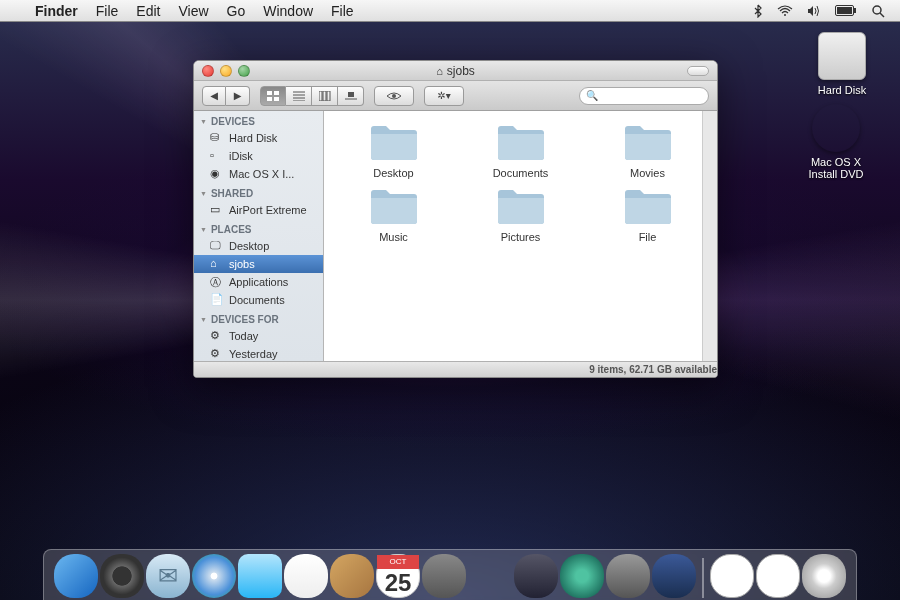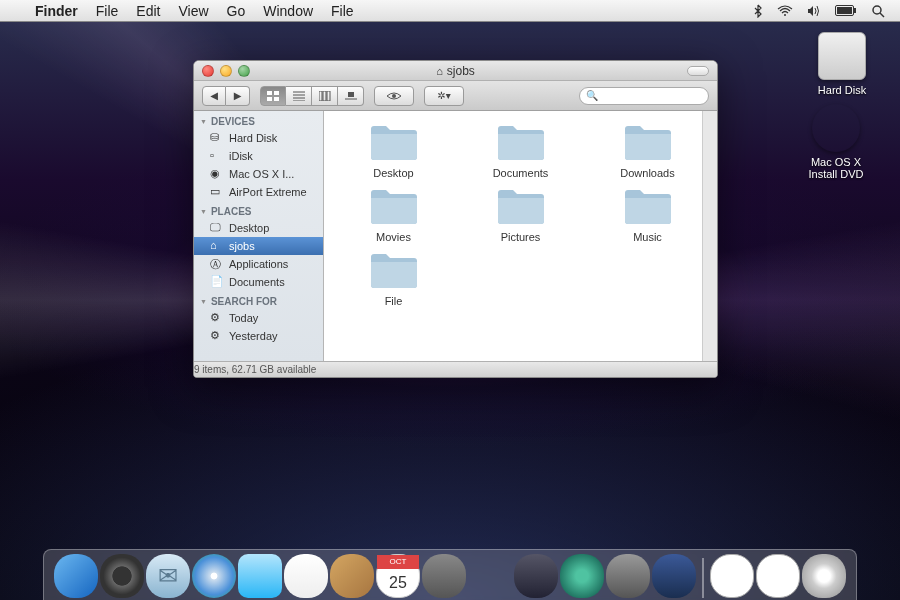--- a/index.html
+++ b/index.html
@@ -52,38 +52,38 @@
 .sb-group-h::before{content:"▼"; font-size:7px; color:#8a8a8a; margin-right:2px;}
 .sb-item { padding:2px 6px 2px 16px; color:#333; display:flex; align-items:center; gap:5px; }
 .sb-item.sel { background:linear-gradient(#5b93d6,#3b6fb0); color:#fff; }
 .sb-ic { width:14px; height:14px; display:inline-block; }
 .content { flex:1; background:#fff; overflow:auto; padding:10px 6px; position:relative; }
 .icon-grid { display:grid; grid-template-columns:repeat(3,1fr); gap:6px 0; }
 .folder-item { display:flex; flex-direction:column; align-items:center; font-size:11px; color:#333; gap:4px; }
 .folder-ic { width:52px; height:42px; position:relative; }
 .folder-ic svg{width:100%; height:100%;}
 .scrollbar-v { position:absolute; right:0; top:50px; bottom:16px; width:15px; background:#e8e8e8; border-left:1px solid #ccc;}
-.status { height:16px; background:linear-gradient(#e8e8e8,#d0d0d0); border-top:1px solid #b0b0b0; font-size:10px; color:#555; text-align:left; line-height:16px; }
+.status { height:16px; background:linear-gradient(#e8e8e8,#d0d0d0); border-top:1px solid #b0b0b0; font-size:10px; color:#555; text-align:right; line-height:16px;font-weight:bold; }
 
 .dock-wrap { position:absolute; bottom:0; left:0; right:0; display:flex; justify-content:center; }
 .dock { display:flex; align-items:flex-end; gap:2px; padding:4px 10px 2px; background:rgba(255,255,255,0.18); border:1px solid rgba(255,255,255,0.3); border-bottom:none; border-radius:8px 8px 0 0; backdrop-filter:blur(2px); }
 .dock-item { width:44px; height:44px; border-radius:20px; position:relative; }
 .dock-item::after { content:""; position:absolute; top:100%; left:0; right:0; height:18px; background:inherit; transform:scaleY(-0.4); opacity:0.25; filter:blur(1px); }
 .divider { width:2px; height:40px; background:rgba(255,255,255,0.4); margin:0 4px; }
 .di-finder{background:linear-gradient(135deg,#6bb7f0,#1565c0);}
 .di-dash{background:radial-gradient(circle,#333 30%,#666 32%,#333 60%);}
 .di-mail{background:linear-gradient(#d7e9f5,#8ab4d0); position:relative;}
 .di-mail::before{content:"✉"; position:absolute; inset:0; display:flex; align-items:center; justify-content:center; font-size:24px; color:#5a7a90;}
 .di-safari{background:radial-gradient(circle,#fff 10%,#cde 12%,#4a90d9 60%,#2a6 100%); border-radius:50%;}
 .di-ichat{background:linear-gradient(#b3e5fc,#29b6f6); border-radius:10px;}
 .di-pb{background:linear-gradient(#fff,#eee);}
 .di-addr{background:linear-gradient(135deg,#d4a662,#a67540);}
 .di-ical{background:#fff; display:flex; flex-direction:column; border:1px solid #ccc;}
 .di-ical .top{height:14px;background:#d44;color:#fff;font-size:8px;text-align:center;line-height:14px;}
-.di-ical .day{flex:1;display:flex;align-items:center;justify-content:center;font-size:16px;font-weight:normal;color:#333;}
+.di-ical .day{flex:1;display:flex;align-items:center;justify-content:center;font-size:24px;font-weight:bold;color:#333;}
 .di-preview{background:linear-gradient(#888,#555);}
 .di-itunes{background:radial-gradient(circle,#fff 20%,#ccc 22%,conic-gradient(#6cf,#c6f,#fc6,#6fc,#6cf) 25%,#ddd); border-radius:50%;}
 .di-spaces{background:linear-gradient(#556,#223);}
 .di-tm{background:radial-gradient(circle,#4fc3a1 20%,#1a6b5a 80%);}
 .di-pref{background:linear-gradient(#999,#555);}
 .di-quick{background:linear-gradient(#3b5998,#1a2e50);}
 .di-doc{background:#fff; border:1px solid #aaa;}
 .di-trash{background:radial-gradient(ellipse at center,#fff 20%,#ccc 40%,#999 90%);}
 </style>
 </head>
@@ -213,20 +213,21 @@
           <span>Hard Disk</span>
         </div>
         <div class="sb-item">
           <span class="sb-ic">▫</span>
           <span>iDisk</span>
         </div>
         <div class="sb-item">
           <span class="sb-ic">◉</span>
           <span>Mac OS X I...</span>
         </div>
+        <div class="sb-group-h">SHARED</div>
         <div class="sb-item">
           <span class="sb-ic">▭</span>
           <span>AirPort Extreme</span>
         </div>
         <div class="sb-group-h">PLACES</div>
         <div class="sb-item">
           <span class="sb-ic">🖵</span>
           <span>Desktop</span>
         </div>
         <div class="sb-item sel">
@@ -234,21 +235,21 @@
           <span>sjobs</span>
         </div>
         <div class="sb-item">
           <span class="sb-ic">Ⓐ</span>
           <span>Applications</span>
         </div>
         <div class="sb-item">
           <span class="sb-ic">📄</span>
           <span>Documents</span>
         </div>
-        <div class="sb-group-h">SEARCH FOR</div>
+        <div class="sb-group-h">DEVICES FOR</div>
         <div class="sb-item">
           <span class="sb-ic">⚙</span>
           <span>Today</span>
         </div>
         <div class="sb-item">
           <span class="sb-ic">⚙</span>
           <span>Yesterday</span>
         </div>
       </div>
     <div class="content">
@@ -265,42 +266,35 @@
                 <path d="M3 8 Q3 5 6 5 H18 L22 9 H46 Q49 9 49 12 V36 Q49 39 46 39 H6 Q3 39 3 36 Z" fill="#a7c5da"></path>
                 <path d="M3 13 H49 V36 Q49 39 46 39 H6 Q3 39 3 36 Z" fill="#bfd6e5"></path>
               </svg></div>
             <span>Documents</span>
           </div>
           <div class="folder-item">
             <div class="folder-ic"><svg viewBox="0 0 52 42">
                 <path d="M3 8 Q3 5 6 5 H18 L22 9 H46 Q49 9 49 12 V36 Q49 39 46 39 H6 Q3 39 3 36 Z" fill="#a7c5da"></path>
                 <path d="M3 13 H49 V36 Q49 39 46 39 H6 Q3 39 3 36 Z" fill="#bfd6e5"></path>
               </svg></div>
-            <span>Downloads</span>
-          </div>
-          <div class="folder-item">
-            <div class="folder-ic"><svg viewBox="0 0 52 42">
-                <path d="M3 8 Q3 5 6 5 H18 L22 9 H46 Q49 9 49 12 V36 Q49 39 46 39 H6 Q3 39 3 36 Z" fill="#a7c5da"></path>
-                <path d="M3 13 H49 V36 Q49 39 46 39 H6 Q3 39 3 36 Z" fill="#bfd6e5"></path>
-              </svg></div>
             <span>Movies</span>
           </div>
           <div class="folder-item">
             <div class="folder-ic"><svg viewBox="0 0 52 42">
                 <path d="M3 8 Q3 5 6 5 H18 L22 9 H46 Q49 9 49 12 V36 Q49 39 46 39 H6 Q3 39 3 36 Z" fill="#a7c5da"></path>
                 <path d="M3 13 H49 V36 Q49 39 46 39 H6 Q3 39 3 36 Z" fill="#bfd6e5"></path>
               </svg></div>
+            <span>Music</span>
+          </div>
+          <div class="folder-item">
+            <div class="folder-ic"><svg viewBox="0 0 52 42">
+                <path d="M3 8 Q3 5 6 5 H18 L22 9 H46 Q49 9 49 12 V36 Q49 39 46 39 H6 Q3 39 3 36 Z" fill="#a7c5da"></path>
+                <path d="M3 13 H49 V36 Q49 39 46 39 H6 Q3 39 3 36 Z" fill="#bfd6e5"></path>
+              </svg></div>
             <span>Pictures</span>
-          </div>
-          <div class="folder-item">
-            <div class="folder-ic"><svg viewBox="0 0 52 42">
-                <path d="M3 8 Q3 5 6 5 H18 L22 9 H46 Q49 9 49 12 V36 Q49 39 46 39 H6 Q3 39 3 36 Z" fill="#a7c5da"></path>
-                <path d="M3 13 H49 V36 Q49 39 46 39 H6 Q3 39 3 36 Z" fill="#bfd6e5"></path>
-              </svg></div>
-            <span>Music</span>
           </div>
           <div class="folder-item">
             <div class="folder-ic"><svg viewBox="0 0 52 42">
                 <path d="M3 8 Q3 5 6 5 H18 L22 9 H46 Q49 9 49 12 V36 Q49 39 46 39 H6 Q3 39 3 36 Z" fill="#a7c5da"></path>
                 <path d="M3 13 H49 V36 Q49 39 46 39 H6 Q3 39 3 36 Z" fill="#bfd6e5"></path>
               </svg></div>
             <span>File</span>
           </div>
         </div>
     </div>

